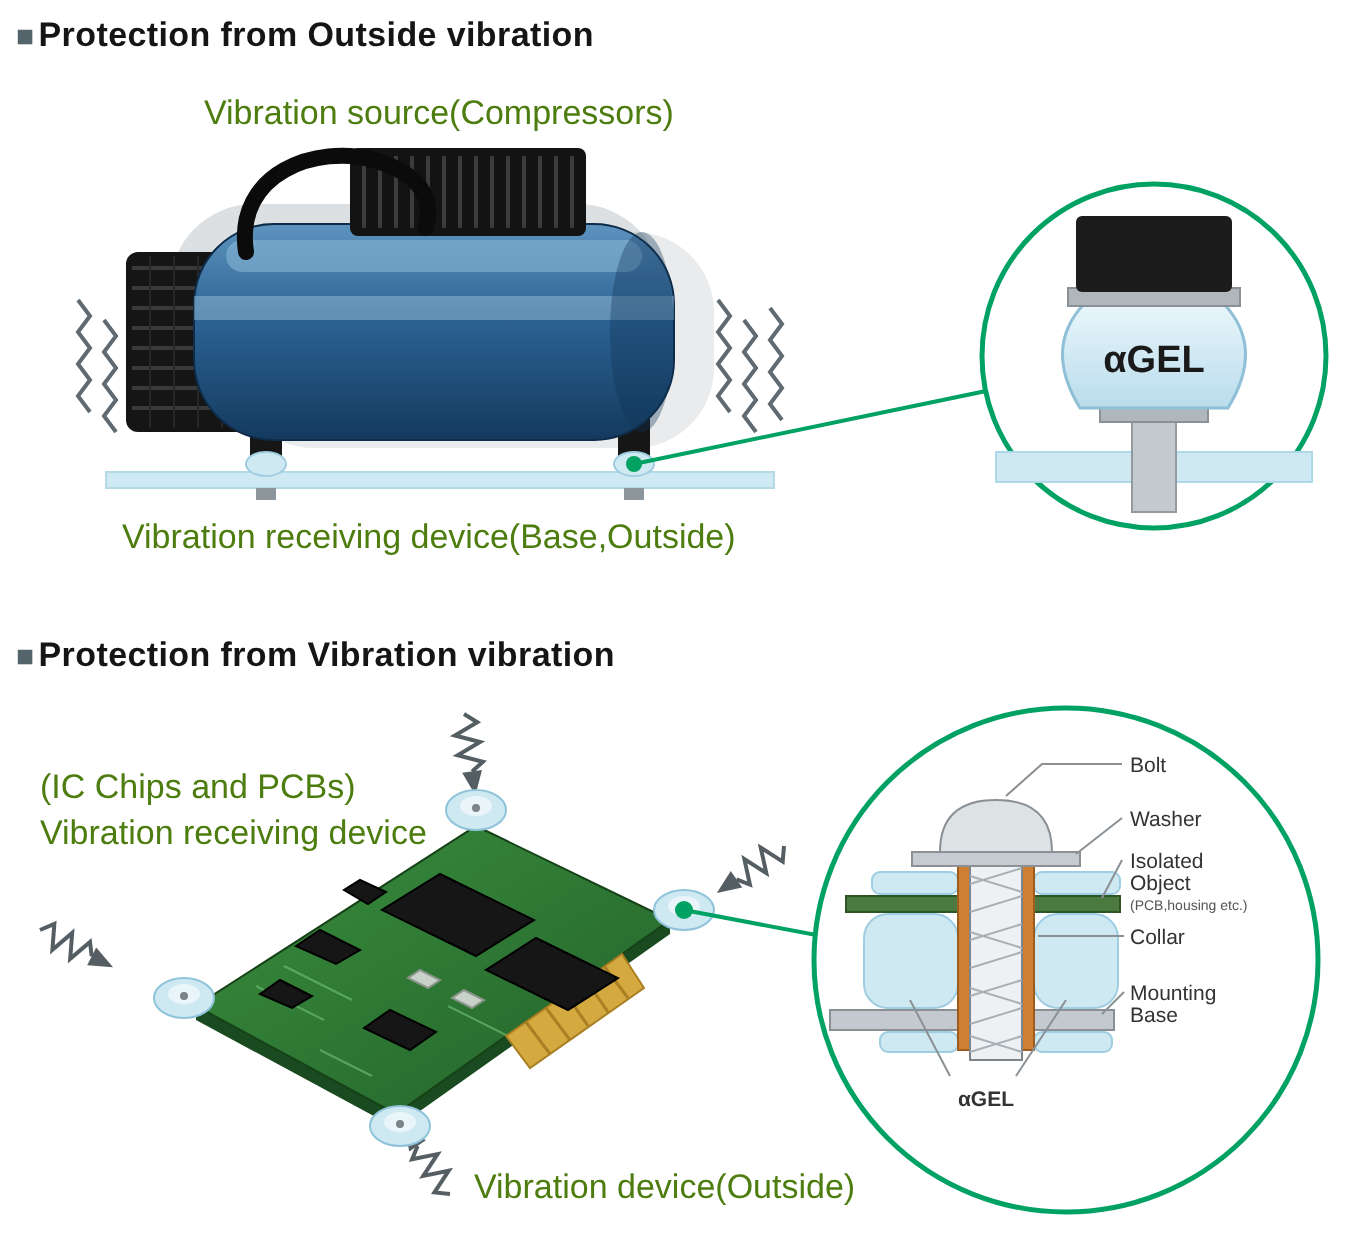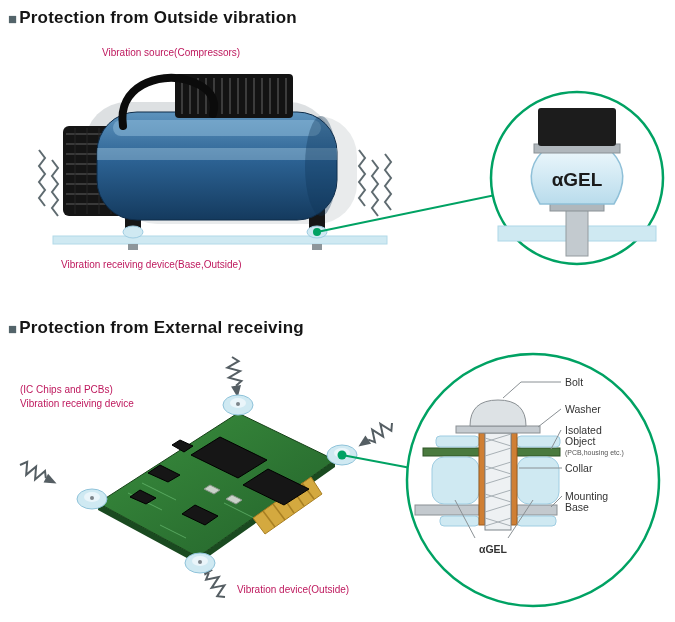--- a/index.html
+++ b/index.html
@@ -3,21 +3,21 @@
 <meta charset="utf-8">
 <style>
   * { margin:0; padding:0; box-sizing:border-box; }
   body { font-family:"Liberation Sans", sans-serif; background:#ffffff; }
   #page { position:relative; width:675px; height:622px; background:#fff; overflow:hidden; }
   .art { position:absolute; z-index:1; }
   .overlay { position:absolute; left:0; top:0; z-index:2; pointer-events:none; }
   .z3 { z-index:3; }
   .header { position:absolute; z-index:4; display:flex; align-items:center; font-size:17px; font-weight:bold; color:#151515; letter-spacing:0.2px; }
   .header .bullet { color:#53646a; font-size:15px; line-height:1; margin-right:2px; }
-  .label { position:absolute; z-index:4; font-size:10px; color:#be185d; line-height:1.35; }
+  .label { position:absolute; z-index:4; font-size:17px; color:#4d7c0f; line-height:1.35; }
   svg text { font-family:"Liberation Sans", sans-serif; }
   .callout-labels text { font-size:10.5px; fill:#333; }
   .callout-labels .small { font-size:7px; fill:#555; }
   .gel-text { font-size:19px; font-weight:bold; fill:#1a1a1a; }
   .leaders { stroke:#8a9094; stroke-width:1; fill:none; }
 </style>
 </head>
 <body>
 
 <div id="page">
@@ -114,21 +114,21 @@
         <line x1="253" y1="18" x2="253" y2="54"></line>
           <line x1="261" y1="18" x2="261" y2="54"></line>
       </g>
     </g>
 
     <path d="M98,66 C92,26 134,12 162,20 C186,27 192,40 188,54" fill="none" stroke="#0b0b0b" stroke-width="8" stroke-linecap="round"></path>
   </svg>
 
   <div class="header" style="left:8px;top:318px">
     <span class="bullet">■</span>
-    <span>Protection from External receiving</span>
+    <span>Protection from Vibration vibration</span>
   </div>
 
   <div class="label" style="left:20px;top:383px">
     <div>(IC Chips and PCBs)</div>
     <div>Vibration receiving device</div>
   </div>
   <div class="label" style="left:237px;top:583px">Vibration device(Outside)</div>
 
   <svg class="art" style="left:10px;top:345px" width="400" height="260" viewBox="0 0 400 260">
     <defs>

